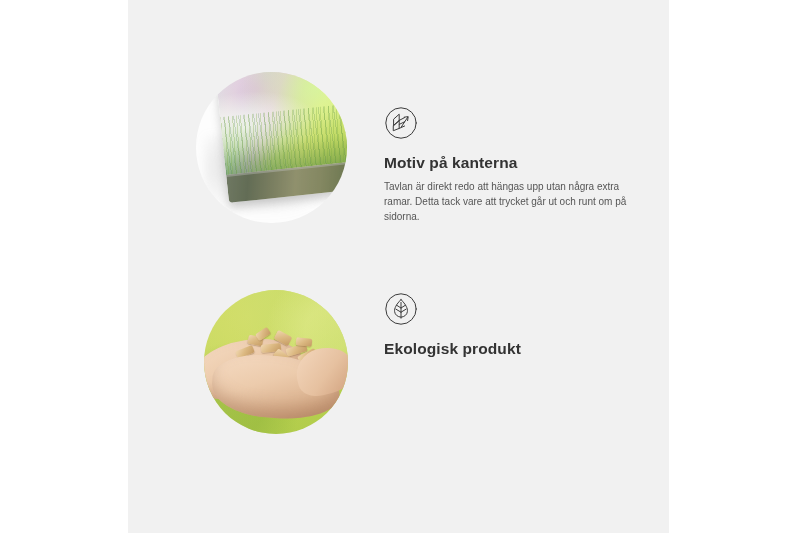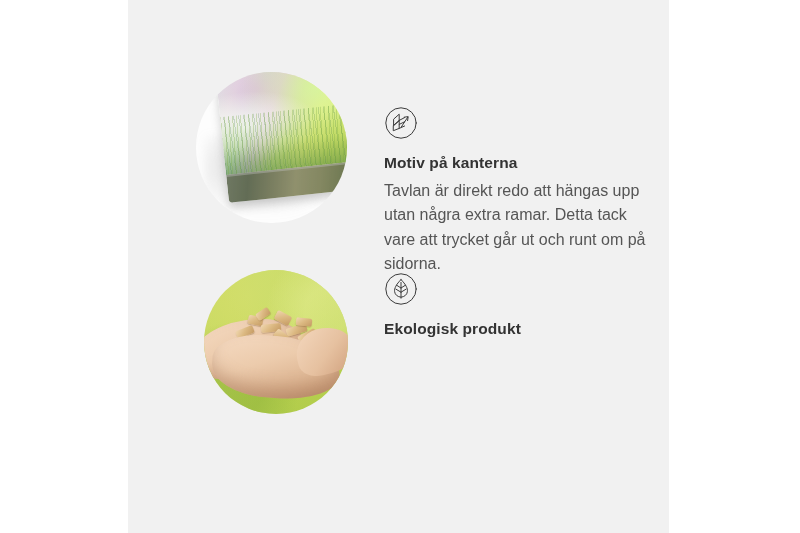--- a/index.html
+++ b/index.html
@@ -38,21 +38,21 @@
     width: 541px;
     height: 533px;
   }
 
   .feature {
     position: absolute;
     left: 0;
     width: 541px;
   }
   .feature--edges  { top: 72px;  height: 180px; }
-  .feature--eco    { top: 252px; height: 180px; padding-left: 7px; }
+  .feature--eco    { top: 272px; height: 180px; padding-left: 7px; }
 
   
   .photo-wrap {
     position: absolute;
     left: 68px;
     top: 0;
   }
   .photo {
     position: relative;
     width: 151px;
@@ -228,21 +228,21 @@
   .feature-title {
     margin: 14px 0 0 0;
     font-size: 15.5px;
     font-weight: bold;
     color: #333333;
     letter-spacing: .1px;
     line-height: 1.2;
   }
   .feature-body {
     margin: 6px 0 0 0;
-    font-size: 16px;
+    font-size: 10px;
     color: #555555;
     line-height: 1.53;
     max-width: 262px;
   }
   .feature--edges .content { top: 34px; }
   .feature--eco   .content { top: 20px; }
 </style>
 </head>
 <body>
 

